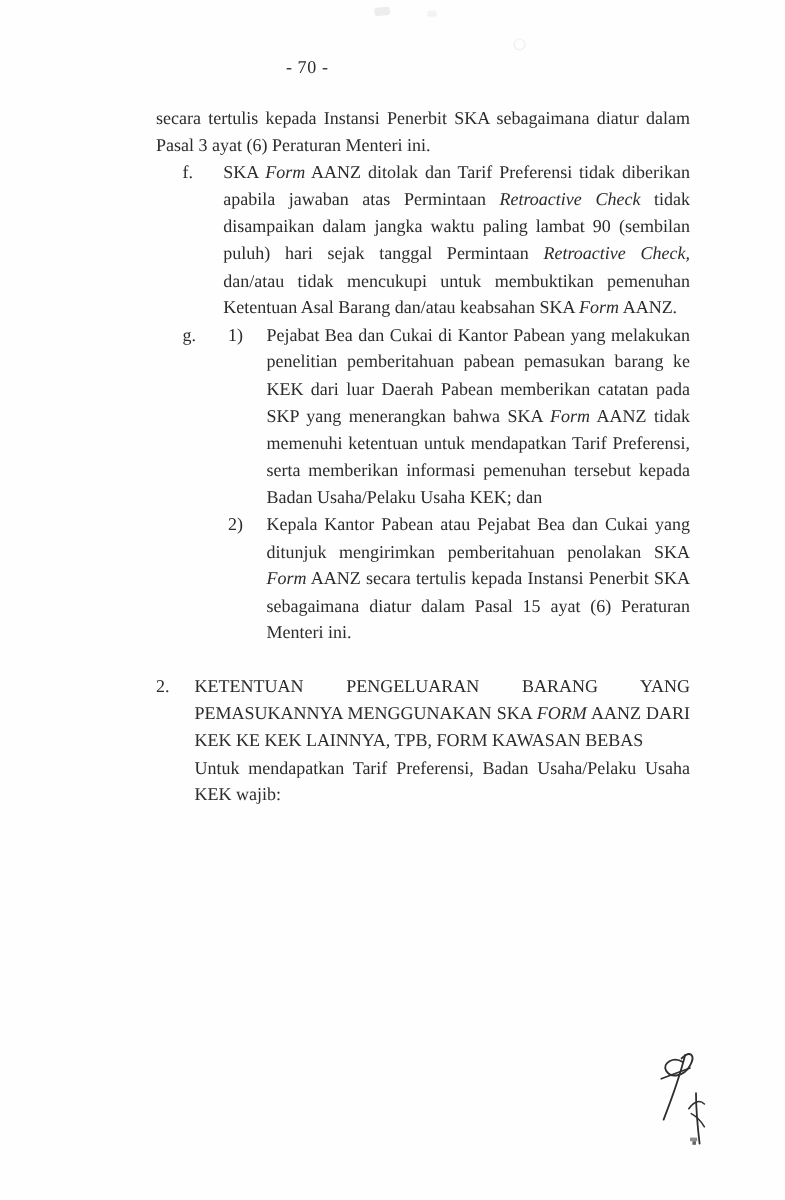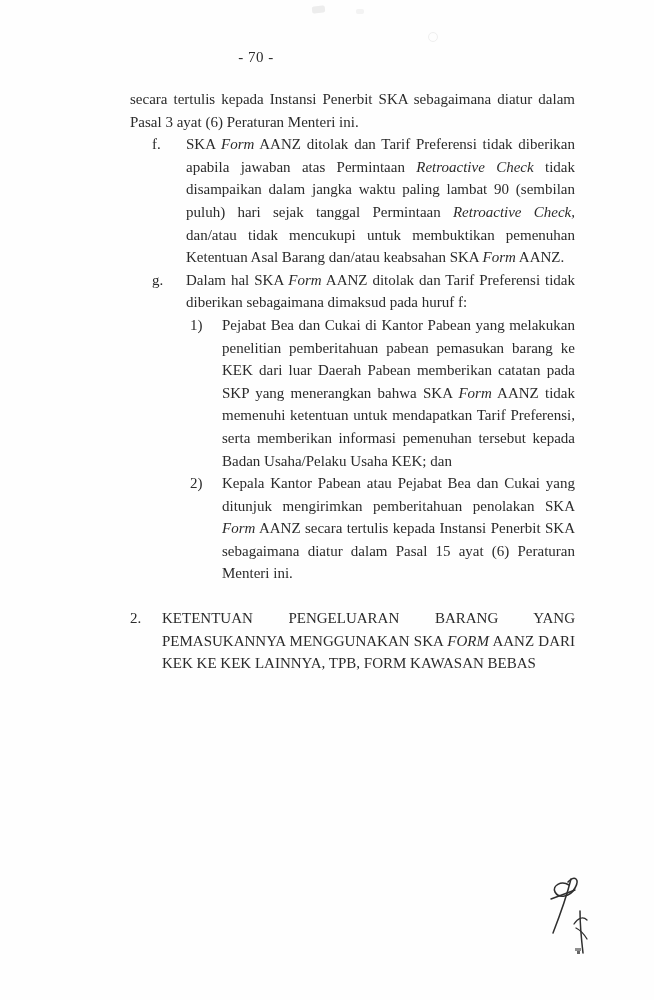--- a/index.html
+++ b/index.html
@@ -71,38 +71,38 @@
 
     <p class="cont-par"><span>secara tertulis kepada Instansi Penerbit SKA sebagaimana diatur dalam Pasal 3 ayat (6) Peraturan Menteri ini.</span></p>
 
     <div class="li lvl-letter">
       <span class="marker">f.</span>
       <p><span>SKA </span><i>Form</i><span> AANZ ditolak dan Tarif Preferensi tidak diberikan apabila jawaban atas Permintaan </span><i>Retroactive Check</i><span> tidak disampaikan dalam jangka waktu paling lambat 90 (sembilan puluh) hari sejak tanggal Permintaan </span><i>Retroactive Check,</i><span> dan/atau tidak mencukupi untuk membuktikan pemenuhan Ketentuan Asal Barang dan/atau keabsahan SKA </span><i>Form</i><span> AANZ.</span></p>
     </div>
 
     <div class="li lvl-letter">
       <span class="marker">g.</span>
-      <p><span>Dalam hal SKA </span><i>Form</i><span> AANZ ditolak dan Tarif Preferensi tidak diberikan sebagaimana dimaksud pada huruf f:</span></p>
     </div>
 
     <div class="li lvl-num">
       <span class="marker">1)</span>
       <p><span>Pejabat Bea dan Cukai di Kantor Pabean yang melakukan penelitian pemberitahuan pabean pemasukan barang ke KEK dari luar Daerah Pabean memberikan catatan pada SKP yang menerangkan bahwa SKA </span><i>Form</i><span> AANZ tidak memenuhi ketentuan untuk mendapatkan Tarif Preferensi, serta memberikan informasi pemenuhan tersebut kepada Badan Usaha/Pelaku Usaha KEK; dan</span></p>
     </div>
 
     <div class="li lvl-num">
       <span class="marker">2)</span>
       <p><span>Kepala Kantor Pabean atau Pejabat Bea dan Cukai yang ditunjuk mengirimkan pemberitahuan penolakan SKA </span><i>Form</i><span> AANZ secara tertulis kepada Instansi Penerbit SKA sebagaimana diatur dalam Pasal 15 ayat (6) Peraturan Menteri ini.</span></p>
     </div>
 
     <div class="section">
       <div class="li lvl-sec">
         <span class="marker">2.</span>
         <p><span>KETENTUAN PENGELUARAN BARANG YANG PEMASUKANNYA MENGGUNAKAN SKA </span><i>FORM</i><span> AANZ DARI KEK KE KEK LAINNYA, TPB, FORM KAWASAN BEBAS</span></p>
       </div>
+      <p class="sec-par"><span>Untuk mendapatkan Tarif Preferensi, Badan Usaha/Pelaku Usaha KEK wajib:</span></p>
     </div>
 
   </div>
 
   <svg class="paraf" viewBox="0 0 70 110" fill="none" xmlns="http://www.w3.org/2000/svg">
     <path d="M 38 14 C 45 7 50 11 45 20 C 40 29 29 31 25 24 C 22 18 31 12 39 17" stroke="#2f2f2f" stroke-width="1.6" stroke-linecap="round"></path>
     <path d="M 21 31 L 45 22" stroke="#2f2f2f" stroke-width="1.4" stroke-linecap="round"></path>
     <path d="M 41 11 C 37 27 30 47 23 65" stroke="#2f2f2f" stroke-width="1.5" stroke-linecap="round"></path>
     <path d="M 50 43 C 50 55 51 68 53 85" stroke="#2f2f2f" stroke-width="1.5" stroke-linecap="round"></path>
     <path d="M 44 56 C 48 50 53 48 57 52" stroke="#2f2f2f" stroke-width="1.3" stroke-linecap="round"></path>

